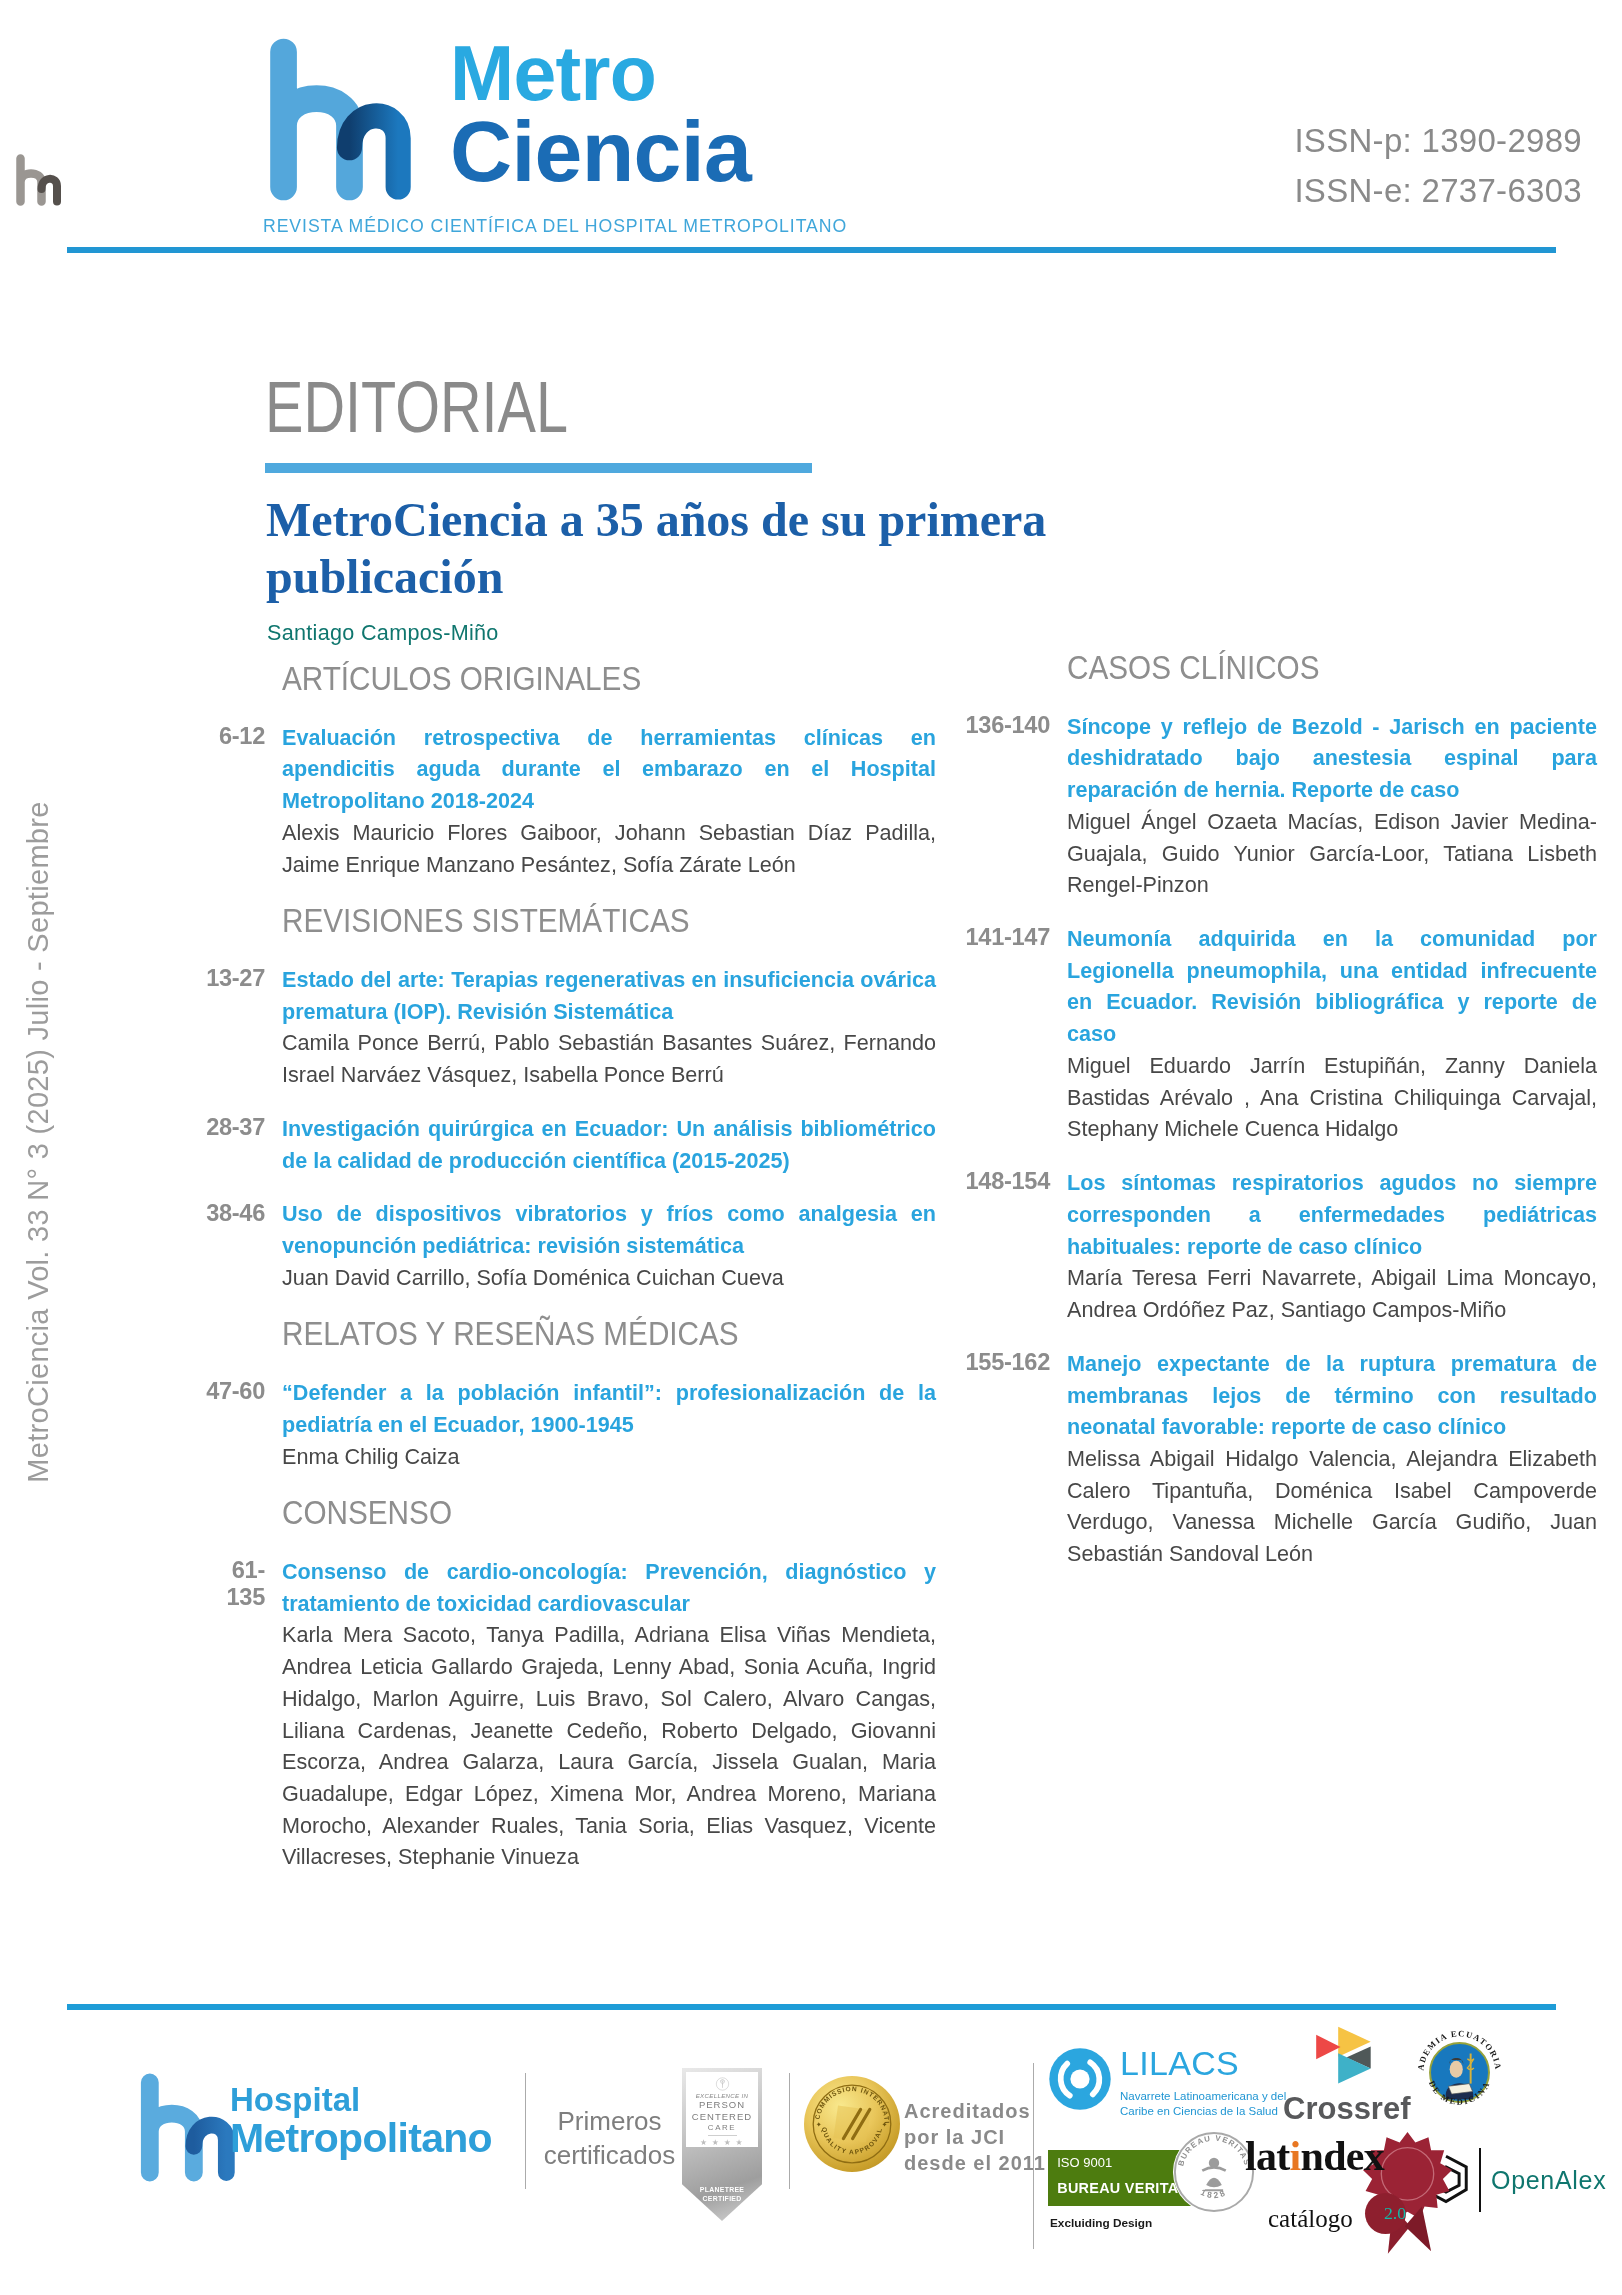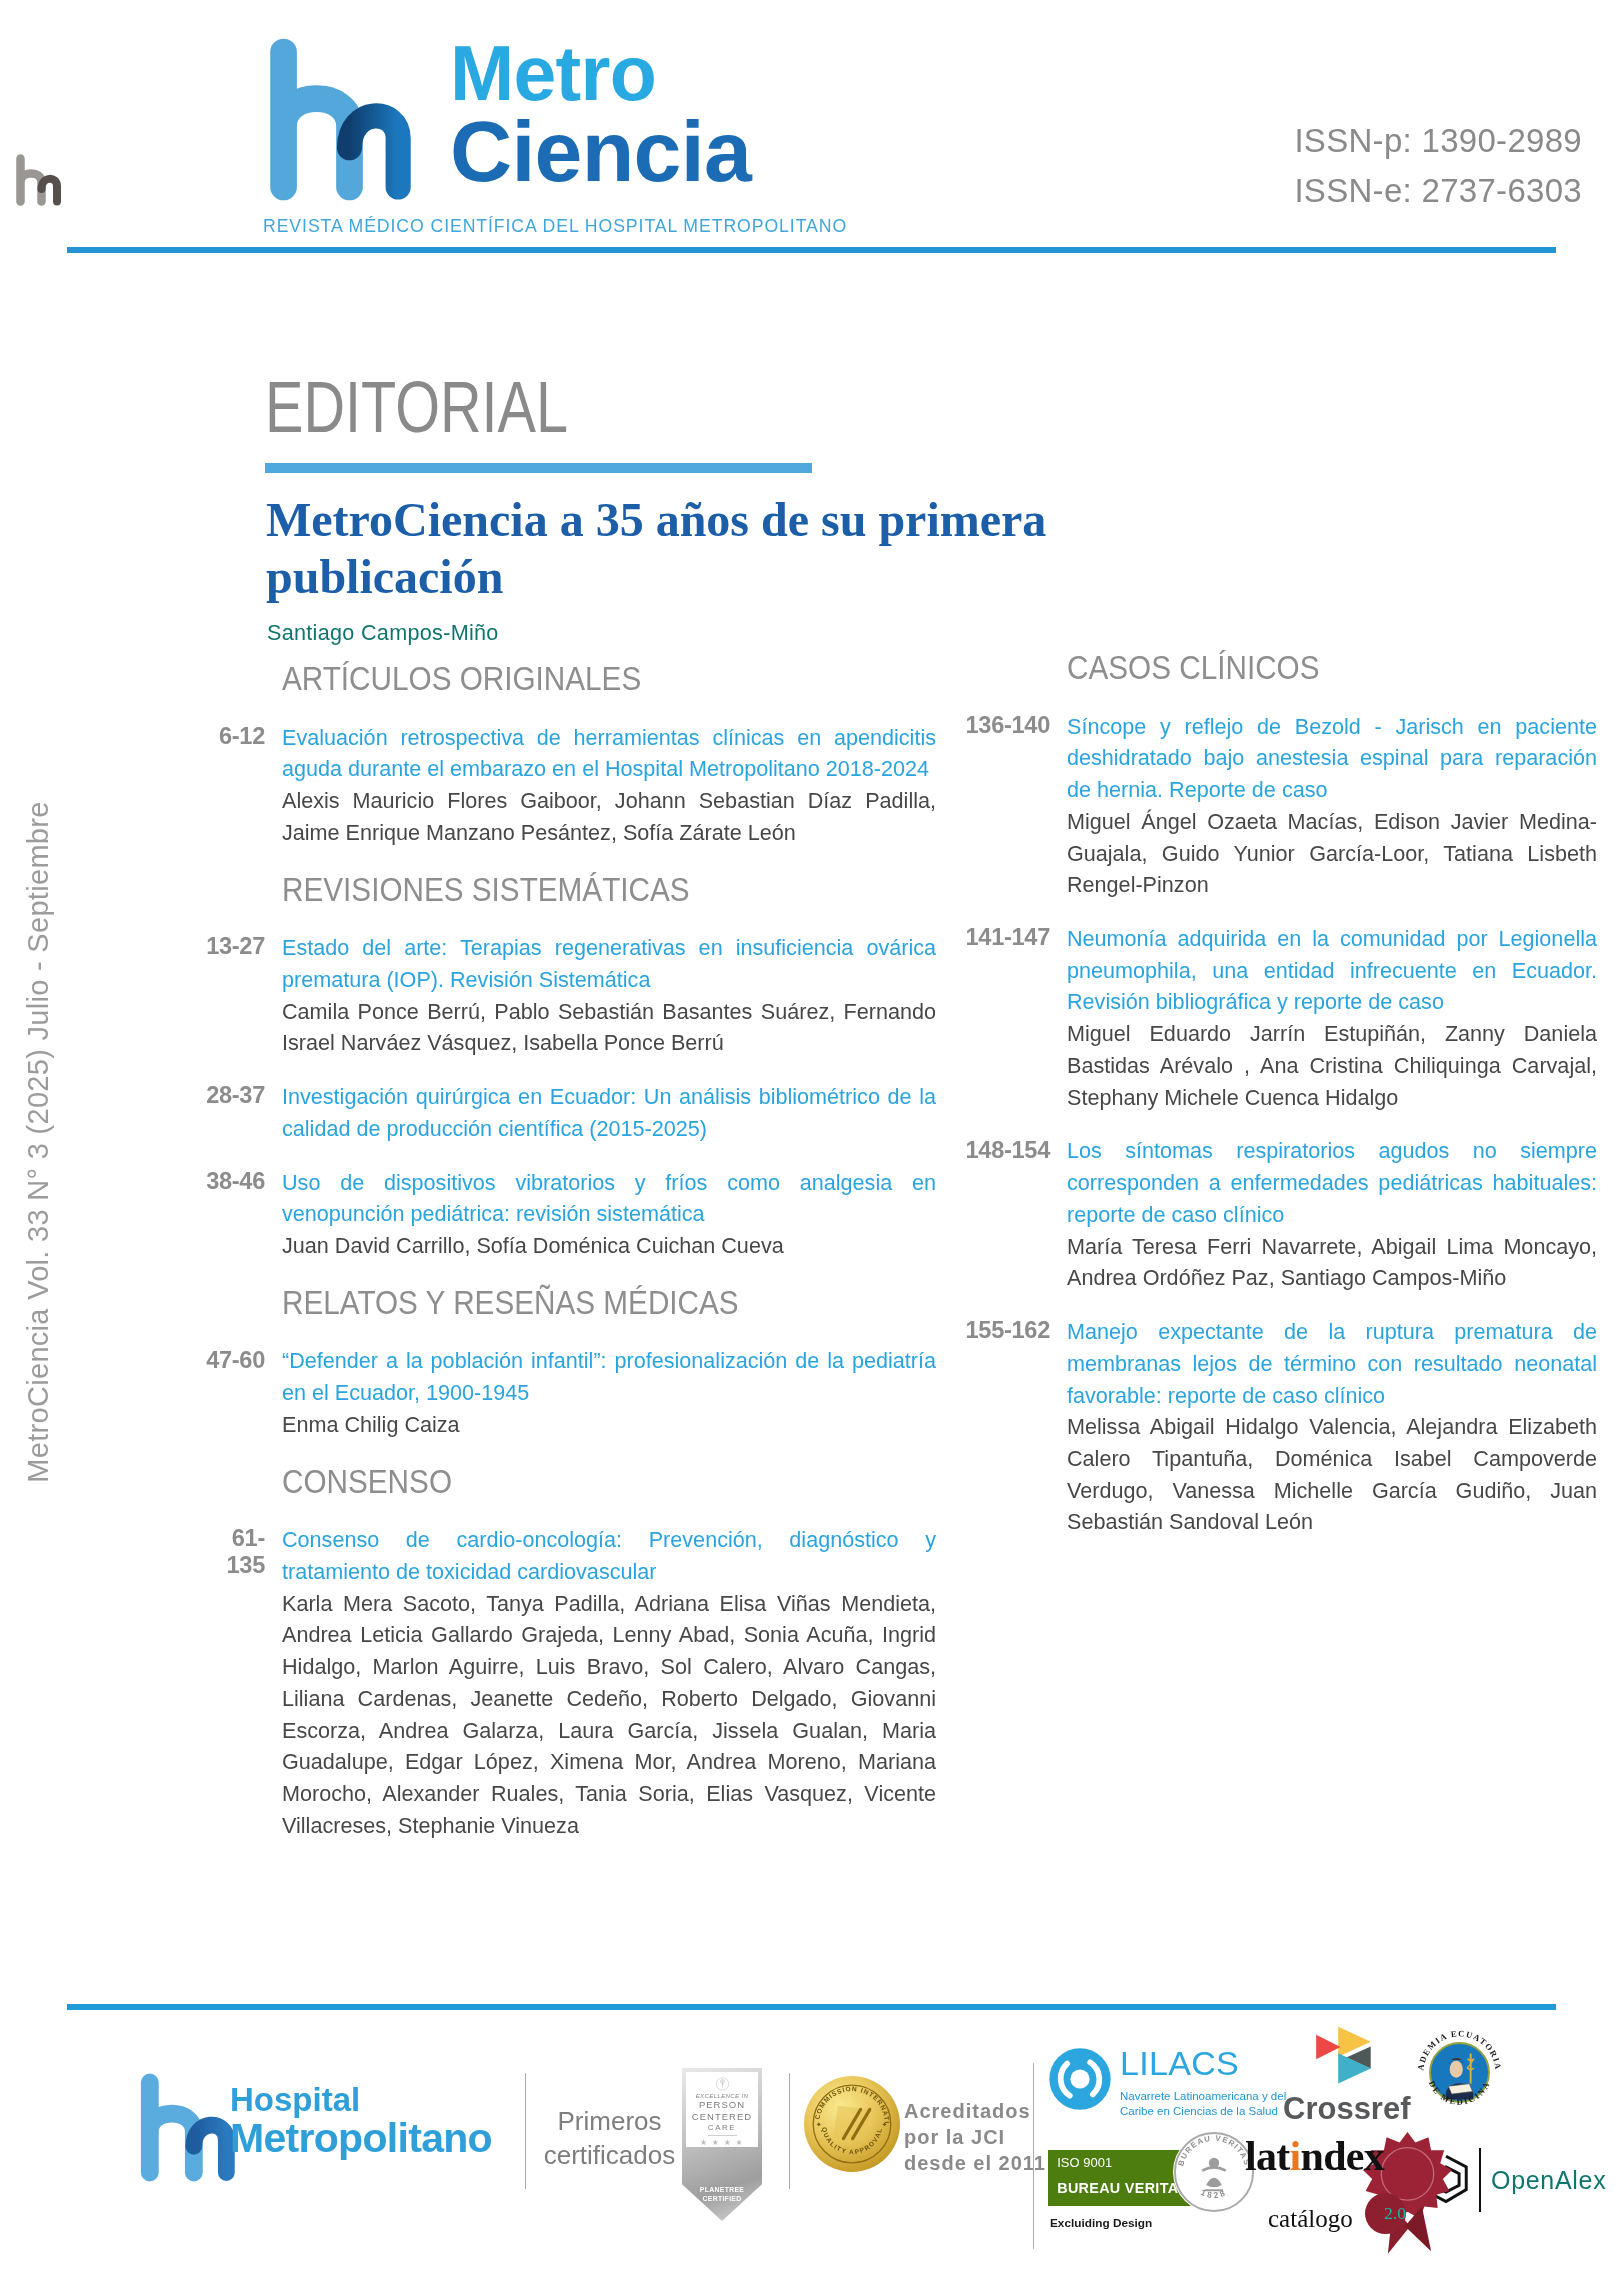--- a/index.html
+++ b/index.html
@@ -28,21 +28,21 @@
 
   
   .toc{position:absolute;}
   .toc-left{left:198px;top:660px;width:738px;--numw:84px;--cw:654px;}
   .toc-right{left:944px;top:649px;width:653px;--numw:123px;--cw:530px;}
   .tsection{margin-top:7.9px;}
   .toc .tsection:first-child{margin-top:0;}
   .theading{margin-left:var(--numw);font-size:33px;color:#8E8E8E;margin-bottom:23.6px;height:38px;}
   .entry{display:grid;grid-template-columns:var(--numw) var(--cw);margin-bottom:22px;}
   .pages{font-weight:bold;font-size:23.6px;color:#8C8C8C;text-align:right;padding-right:17px;padding-top:1.3px;letter-spacing:-0.3px;}
-  .etitle{font-size:21.6px;font-weight:normal;color:#29A4DE;line-height:1.47;text-align:justify;}
+  .etitle{font-size:21.6px;font-weight:bold;color:#29A4DE;line-height:1.47;text-align:justify;}
   .eauthors{font-size:21.6px;color:#474747;line-height:1.47;text-align:justify;}
 
   
   .frule{left:67px;right:67px;top:2004px;height:5.9px;background:#1E9CD7;}
   .fdiv{width:1.3px;background:#ABABAB;}
   .hosp-line1{left:230px;top:2081px;font-size:33px;font-weight:bold;color:#2E9FD9;}
   .hosp-line2{left:230px;top:2115px;font-size:41px;font-weight:bold;color:#2E9FD9;letter-spacing:-0.7px;}
   .primeros{left:541px;top:2104px;width:137px;text-align:center;font-size:26px;line-height:1.32;color:#7E7E7E;}
 
   .shield{left:682px;top:2068px;width:80px;height:153px;

